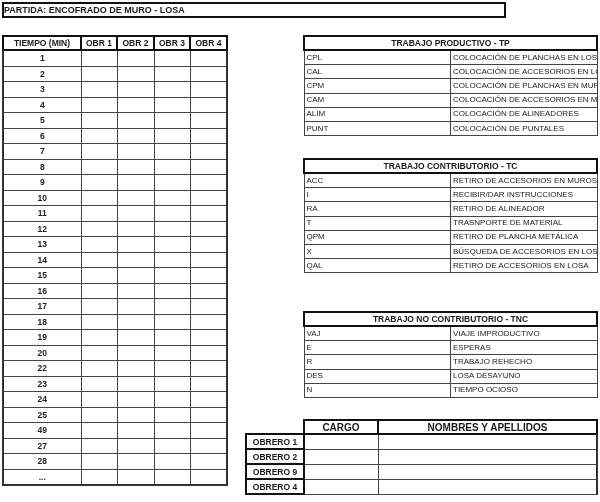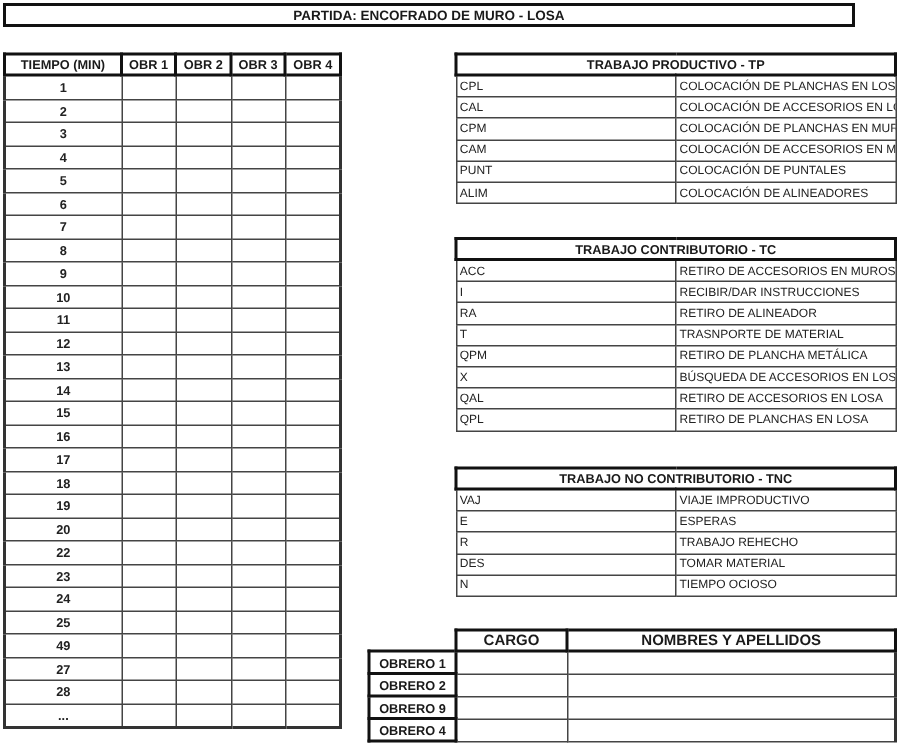--- a/index.html
+++ b/index.html
@@ -1,20 +1,20 @@
 <!DOCTYPE html>
 <html><head>
 <meta charset="utf-8">
 <style>
   html, body { margin:0; padding:0; background:#ffffff; }
   body { width:600px; height:502px; position:relative; overflow:hidden;
          font-family:"Liberation Sans", sans-serif; color:#1a1a1a; }
   .abs { position:absolute; box-sizing:border-box; }
-  .title-box { left:2px; top:2px; width:568px; height:16px; border:2px solid #111;
-               text-align:center; font-weight:bold; font-size:9px; line-height:12px; }
+  .title-box { left:2px; top:2px; width:504px; height:16px; border:2px solid #111;
+               font-weight:bold; font-size:9px; line-height:12px; }
   table { border-collapse:collapse; position:absolute; table-layout:fixed; }
   td, th { padding:0; font-size:8px; overflow:hidden; white-space:nowrap; }
   
   .time-table { left:2px; top:35px; width:224px;padding-left:40px; }
   .time-table th { border:2px solid #111; font-weight:bold; height:12px; line-height:11px; text-align:center; font-size:8.5px; }
   .time-table td { border:1px solid #444; height:14.5px; text-align:center; font-weight:bold; font-size:8.5px; color:#222; }
   .time-table tr td:first-child { border-left:2px solid #333; }
   .time-table tr td:last-child { border-right:2px solid #333; }
   .time-table tr:last-child td { border-bottom:2px solid #333; }
   
@@ -272,27 +272,27 @@
       </tr>
       <tr>
         <td class="code">CPM</td>
         <td>COLOCACIÓN DE PLANCHAS EN MUROS</td>
       </tr>
       <tr>
         <td class="code">CAM</td>
         <td>COLOCACIÓN DE ACCESORIOS EN MUROS</td>
       </tr>
       <tr>
+        <td class="code">ALIM</td>
+        <td>COLOCACIÓN DE ALINEADORES</td>
+      </tr>
+      <tr>
         <td class="code">PUNT</td>
         <td>COLOCACIÓN DE PUNTALES</td>
       </tr>
-      <tr>
-        <td class="code">ALIM</td>
-        <td>COLOCACIÓN DE ALINEADORES</td>
-      </tr>
     </tbody>
 </table>
 
 <table class="legend tc">
   <thead>
       <tr>
         <th colspan="2">TRABAJO CONTRIBUTORIO - TC</th>
       </tr>
     </thead>
   <tbody id="tc-body">
@@ -317,24 +317,20 @@
         <td>RETIRO DE PLANCHA METÁLICA</td>
       </tr>
       <tr>
         <td class="code">X</td>
         <td>BÚSQUEDA DE ACCESORIOS EN LOSA</td>
       </tr>
       <tr>
         <td class="code">QAL</td>
         <td>RETIRO DE ACCESORIOS EN LOSA</td>
       </tr>
-      <tr>
-        <td class="code">QPL</td>
-        <td>RETIRO DE PLANCHAS EN LOSA</td>
-      </tr>
     </tbody>
 </table>
 
 <table class="legend tnc">
   <thead>
       <tr>
         <th colspan="2">TRABAJO NO CONTRIBUTORIO - TNC</th>
       </tr>
     </thead>
   <tbody id="tnc-body">
@@ -345,21 +341,21 @@
       <tr>
         <td class="code">E</td>
         <td>ESPERAS</td>
       </tr>
       <tr>
         <td class="code">R</td>
         <td>TRABAJO REHECHO</td>
       </tr>
       <tr>
         <td class="code">DES</td>
-        <td>TOMAR MATERIAL</td>
+        <td>LOSA DESAYUNO</td>
       </tr>
       <tr>
         <td class="code">N</td>
         <td>TIEMPO OCIOSO</td>
       </tr>
     </tbody>
 </table>
 
 <table class="workers">
   <colgroup>

